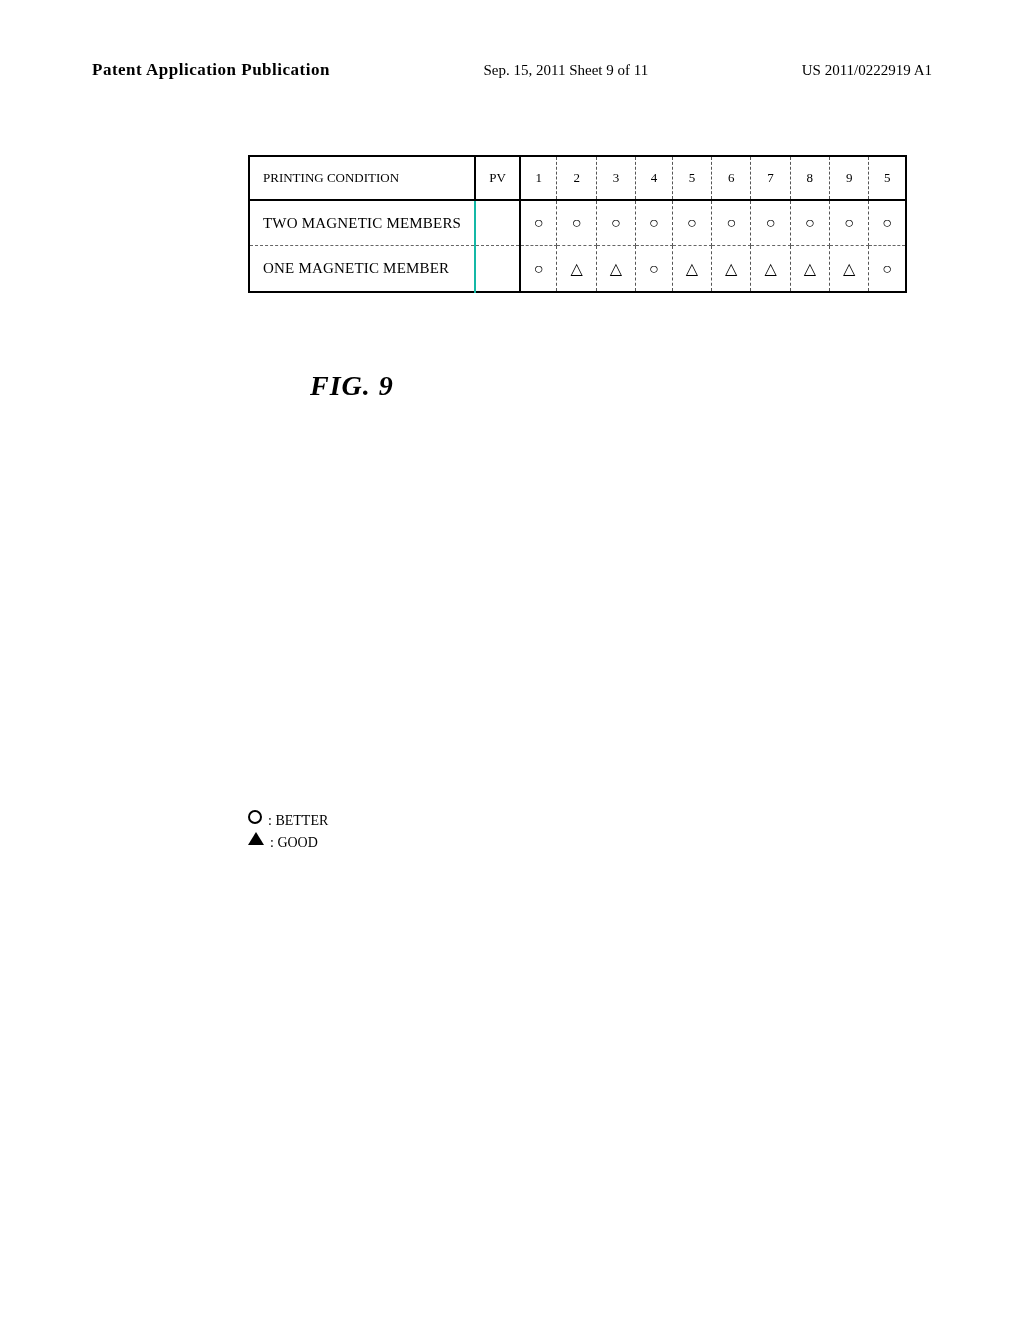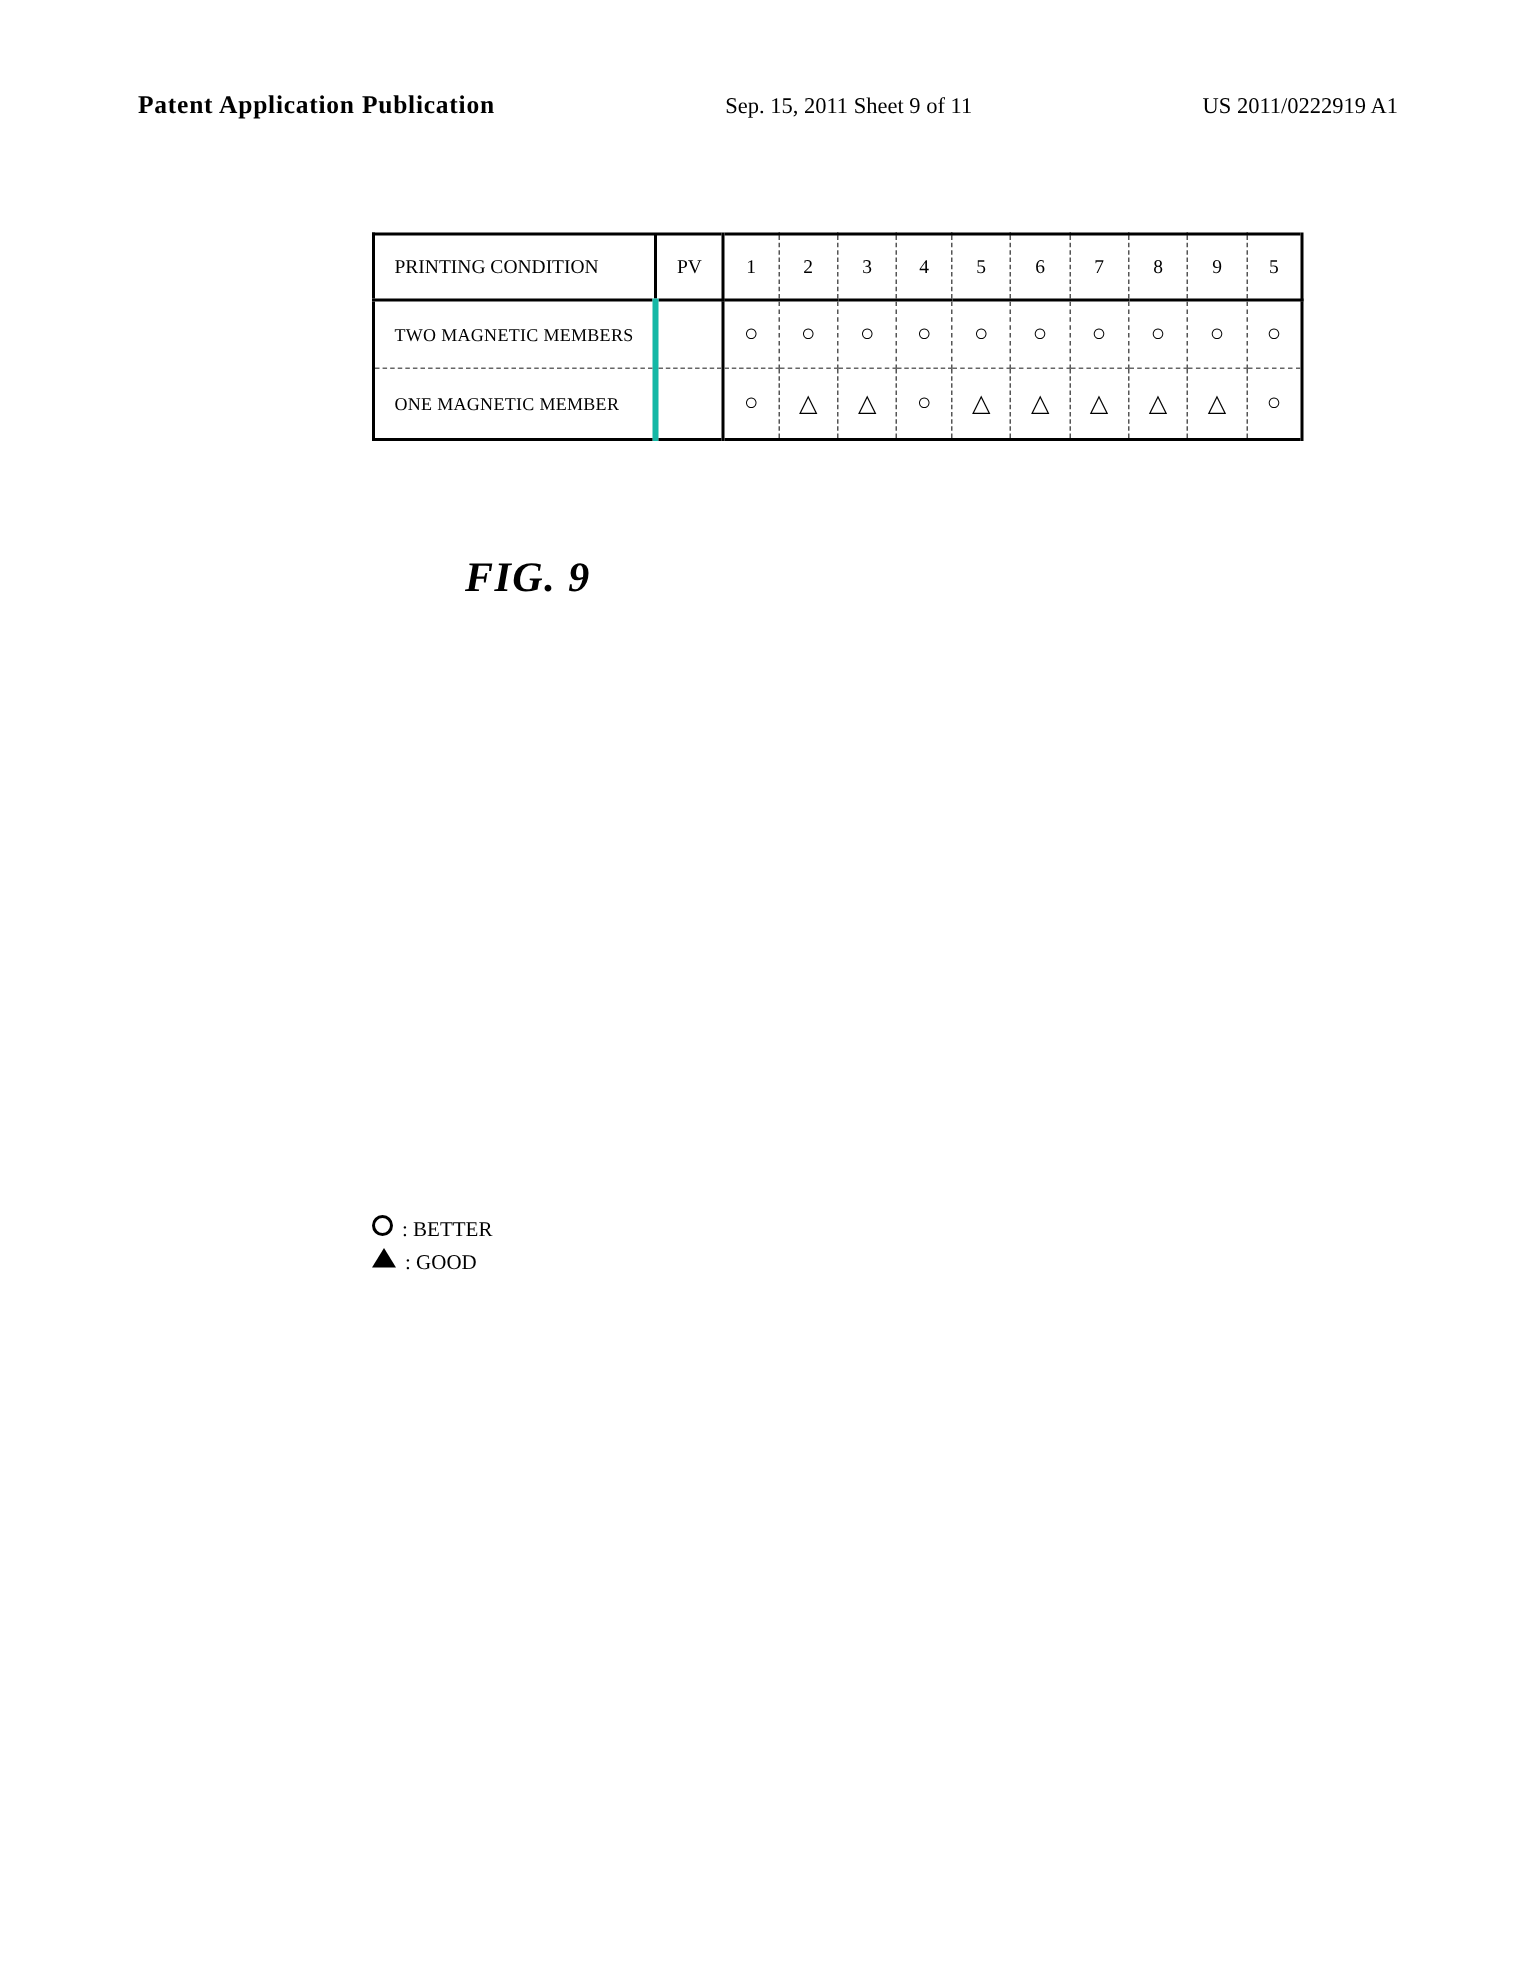--- a/index.html
+++ b/index.html
@@ -144,24 +144,24 @@
       height: 36px;
       border-right: 1px dashed #555;
       border-bottom: 1px solid #000;
     }
 
     .data-td:last-child {
       border-right: 2px solid #000 !important;
     }
 
     .row-label-td {
-      font-size: 12px;
-      text-align: left;
-      padding: 2px 6px;
-      border-right: 4px solid #14b8a6;
+      font-size: 15px;
+      text-align: left;
+      padding: 2px 6px;
+      border-right: 2px solid #14b8a6;
       border-bottom: 1px solid #000;
       white-space: nowrap;
       letter-spacing: 0.2px;
     }
 
     .pv-td {
       font-size: 13px;
       text-align: left;
       padding: 2px 6px;
       border-right: 2px solid #000;

